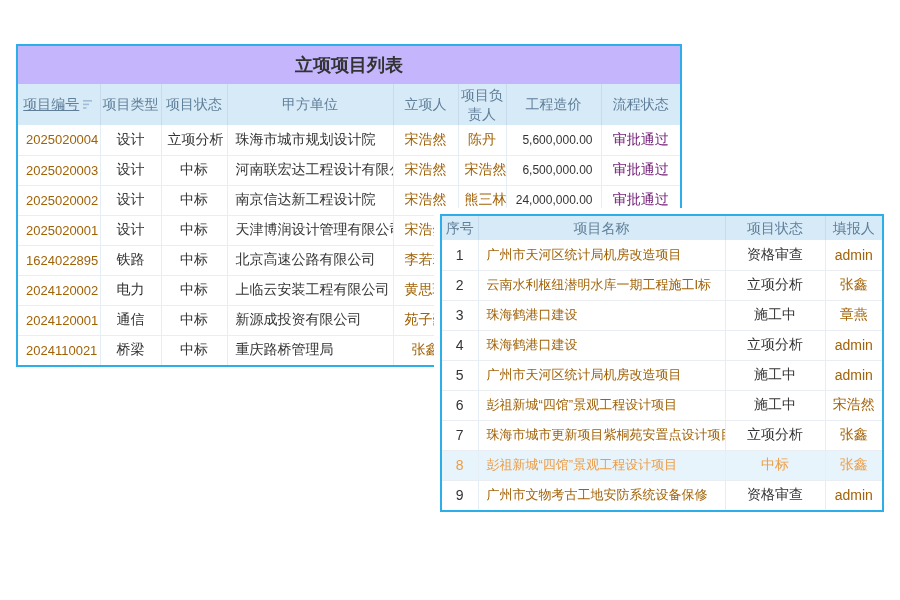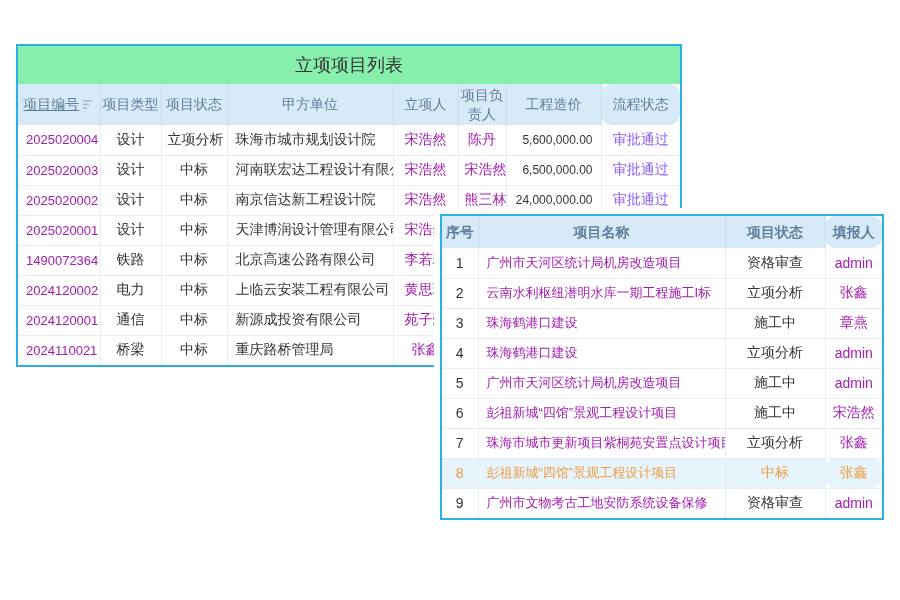--- a/index.html
+++ b/index.html
@@ -10,46 +10,46 @@
     font-family: "Liberation Sans", sans-serif;
   }
   .panel {
     position: absolute; background: #ffffff;
     border: 2px solid #2cafe8;
   }
   #panel1 { left: 16px; top: 44px; width: 666px; z-index: 1; }
   #panel2 { left: 440px; top: 214px; width: 444px; z-index: 2; box-shadow: 0 0 0 6px #ffffff; }
   .ptitle {
     height: 38px; line-height: 38px; text-align: center;
-    font-size: 18px; font-weight: normal; color: #333333;
-    background: #86efac;
+    font-size: 18px; font-weight: bold; color: #333333;
+    background: #c4b5fd;
   }
   table {
     width: 100%; border-collapse: collapse; table-layout: fixed;
     font-size: 14px; color: #333333;
   }
   th {
     background: #d7eaf7; color: #5f7e99; font-weight: normal;
     font-size: 14px; padding: 0 2px; text-align: center;
     border-right: 1px solid #c6dcec; line-height: 1.35;
   }
-  th:last-child, td:last-child { border-right: none; border-radius: 11px; }
+  th:last-child, td:last-child { border-right: none; }
   #panel1 th { height: 41px; }
-  #panel2 th { height: 32px; font-weight: bold; }
+  #panel2 th { height: 24px; }
   td {
     height: 30px; padding: 0 6px; text-align: center;
     border-right: 1px solid #e5eef5; border-top: 1px solid #eaeef2;
     white-space: nowrap; overflow: hidden;
   }
   tbody tr:first-child td { border-top: none; }
   td.left { text-align: left; padding-left: 8px; }
   td.num  { text-align: right; padding-right: 8px; font-size: 12px; overflow: visible; }
   td.idcell { text-align: left; padding-left: 8px; font-size: 13px; }
-  .link  { color: #a21caf; cursor: pointer; }
-  .green { color: #8b5cf6; }
+  .link  { color: #a16207; cursor: pointer; }
+  .green { color: #701a75; }
   #panel2 td.left { font-size: 13px; }
   #panel2 tr.hl td { background: #e8f4fc; }
   #panel2 tr.hl td, #panel2 tr.hl td.link { color: #ec9d45; }
   .sort-icon { display: inline-block; vertical-align: -1px; margin-left: 4px; }
 </style>
 </head>
 <body>
 
 <div class="panel" id="panel1">
   <div class="ptitle">立项项目列表</div>
@@ -119,21 +119,21 @@
         <td class="idcell link">2025020001</td>
         <td>设计</td>
         <td>中标</td>
         <td class="left">天津博润设计管理有限公司</td>
         <td class="link">宋浩然</td>
         <td class="link"></td>
         <td class="num"></td>
         <td class="green"></td>
       </tr>
       <tr>
-        <td class="idcell link">1490072364</td>
+        <td class="idcell link">1624022895</td>
         <td>铁路</td>
         <td>中标</td>
         <td class="left">北京高速公路有限公司</td>
         <td class="link">李若若</td>
         <td class="link"></td>
         <td class="num"></td>
         <td class="green"></td>
       </tr>
       <tr>
         <td class="idcell link">2024120002</td>

